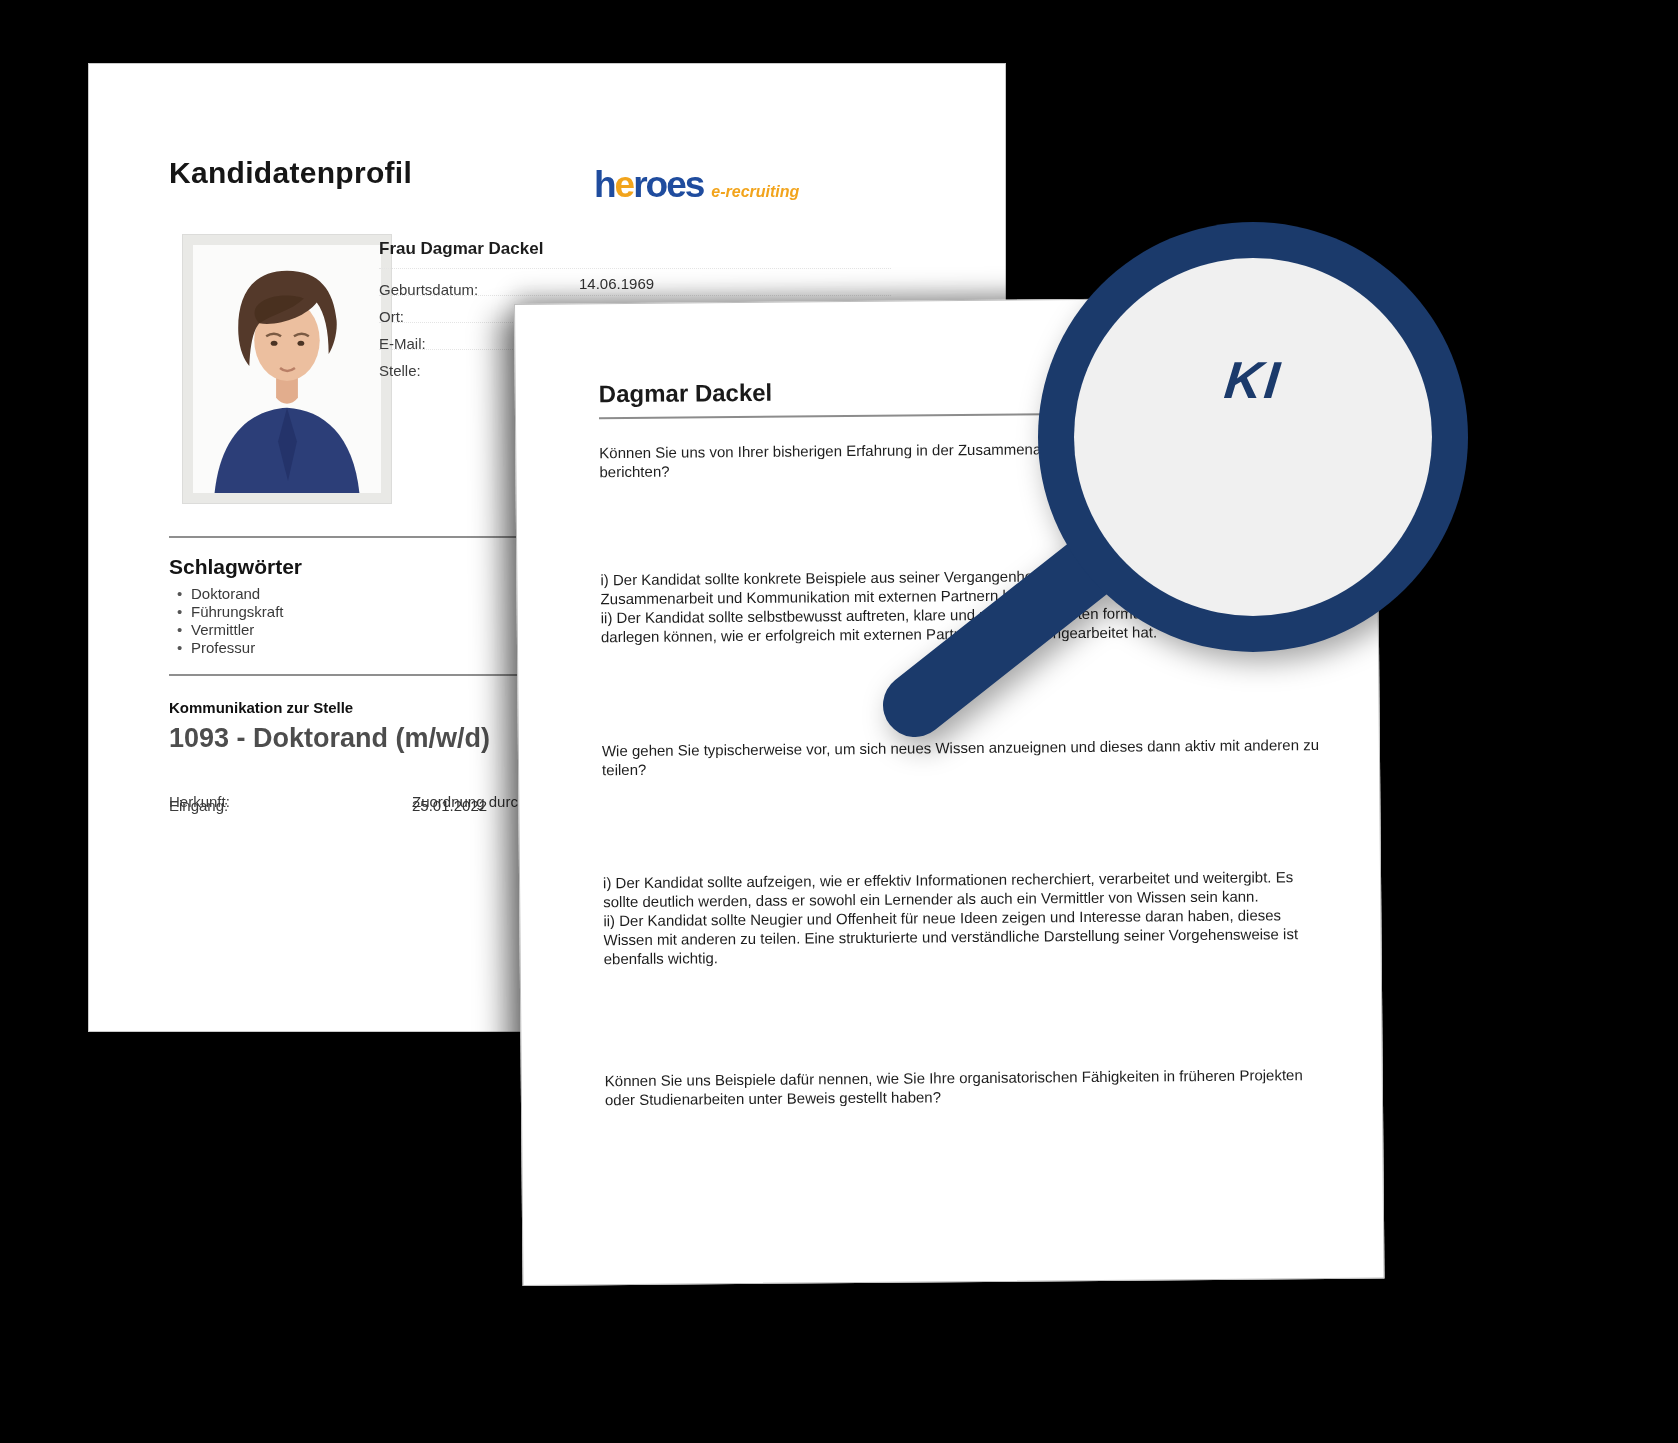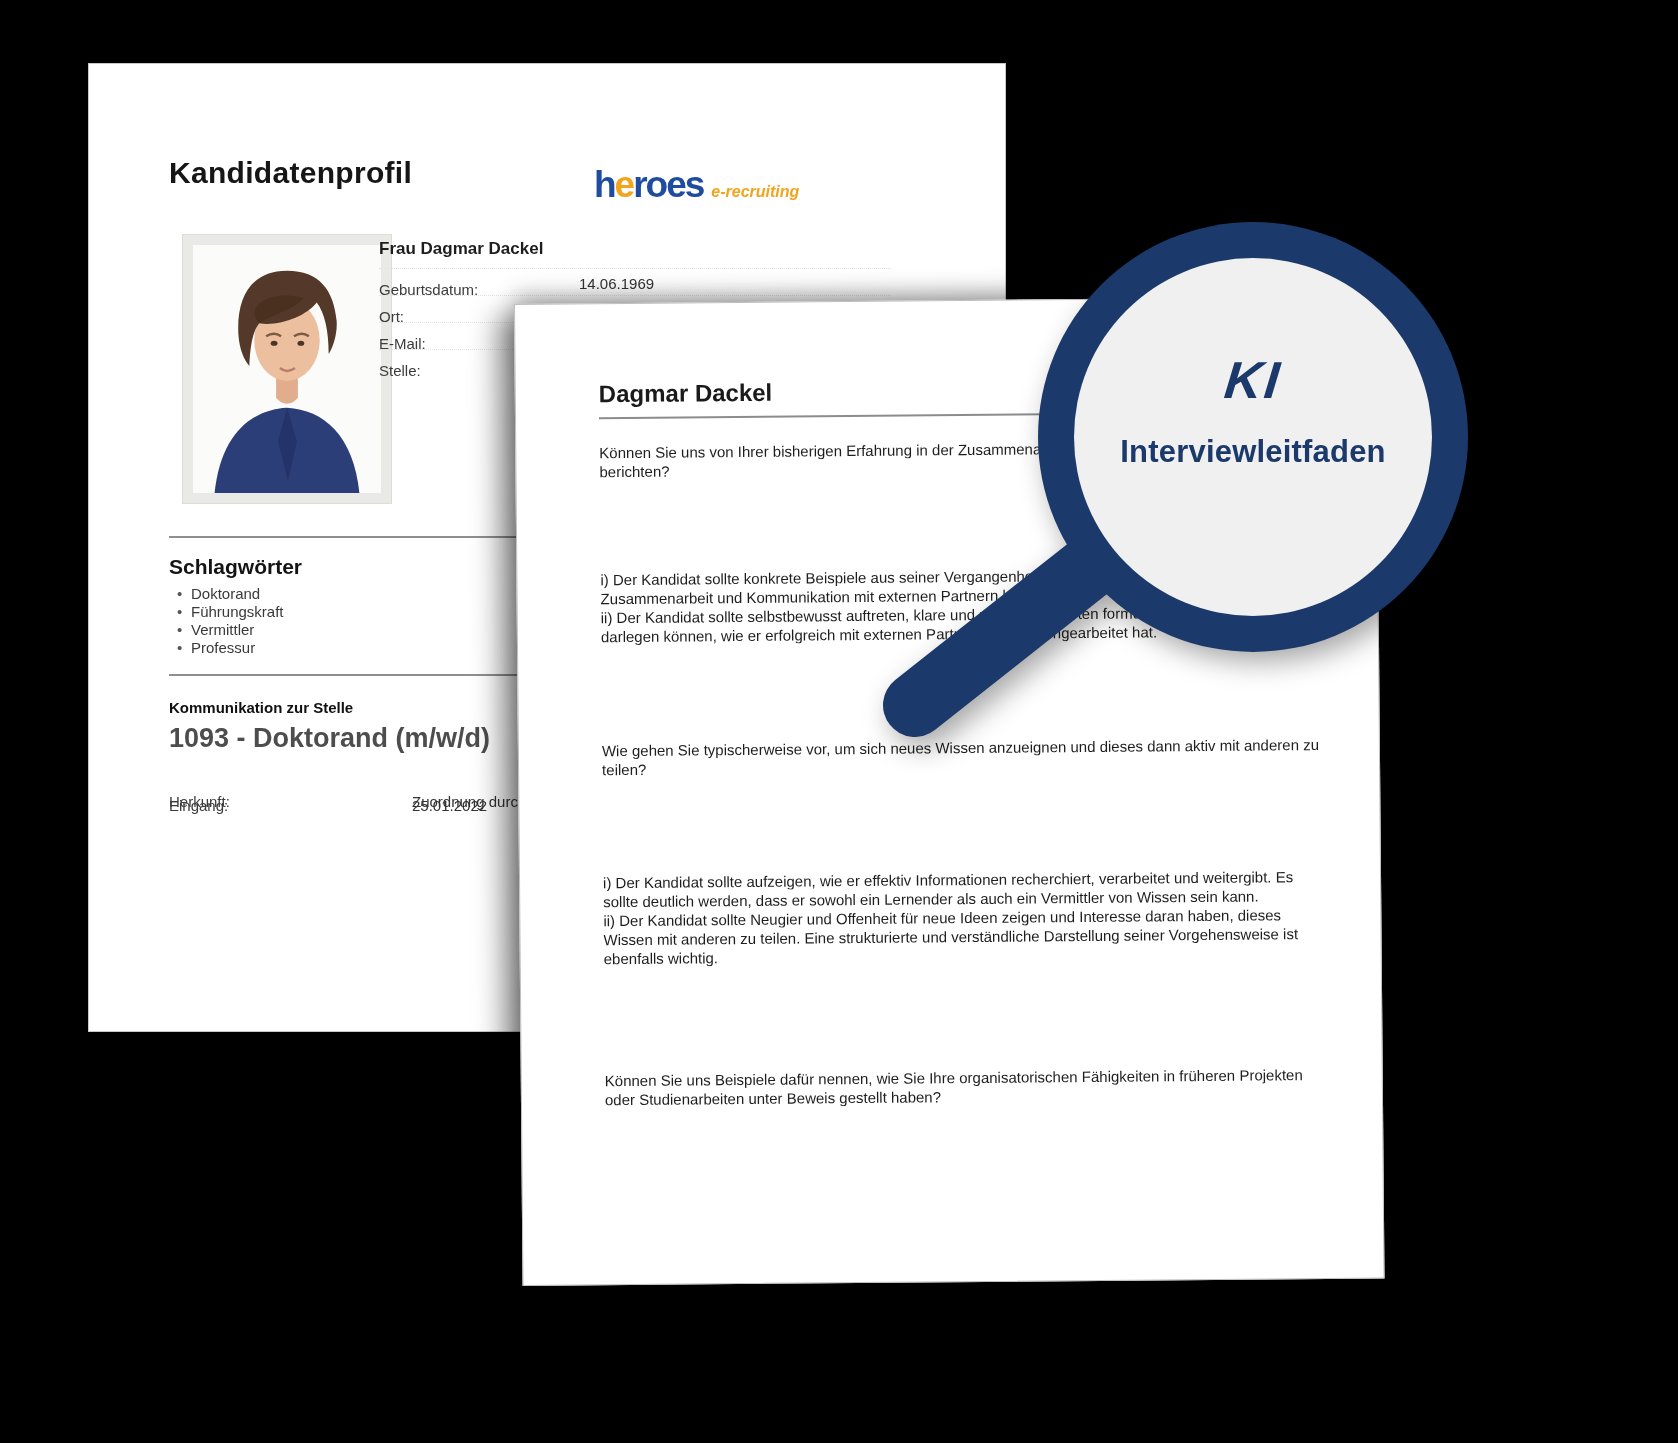--- a/index.html
+++ b/index.html
@@ -151,15 +151,14 @@
     <div class="abs tline" style="top:768px">Können Sie uns Beispiele dafür nennen, wie Sie Ihre organisatorischen Fähigkeiten in früheren Projekten</div>
     <div class="abs tline" style="top:787px">oder Studienarbeiten unter Beweis gestellt haben?</div>
   </div>
 
   <svg class="abs" id="magnifier-svg" width="1678" height="1443" viewBox="0 0 1678 1443" style="filter:drop-shadow(8px 10px 14px rgba(0,0,0,0.35));">
     <line x1="1105" y1="555" x2="915" y2="705" stroke="#1b3a6b" stroke-width="64" stroke-linecap="round"></line>
     <circle cx="1253" cy="437" r="215" fill="#1b3a6b"></circle>
     <circle cx="1253" cy="437" r="179" fill="#f0f0f0"></circle>
   </svg>
   <div class="abs mag-ki">KI</div>
-  <div class="abs mag-title">Interviewleitfaden</div>
 
 </div>
 
 </body></html>

